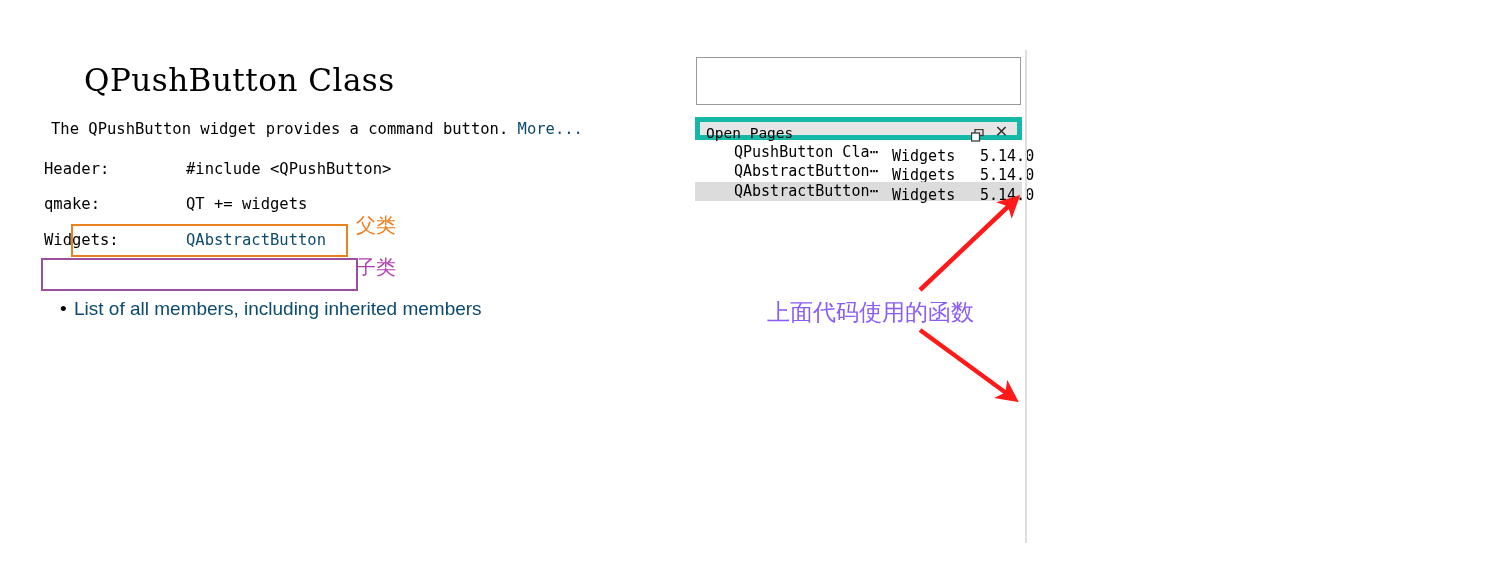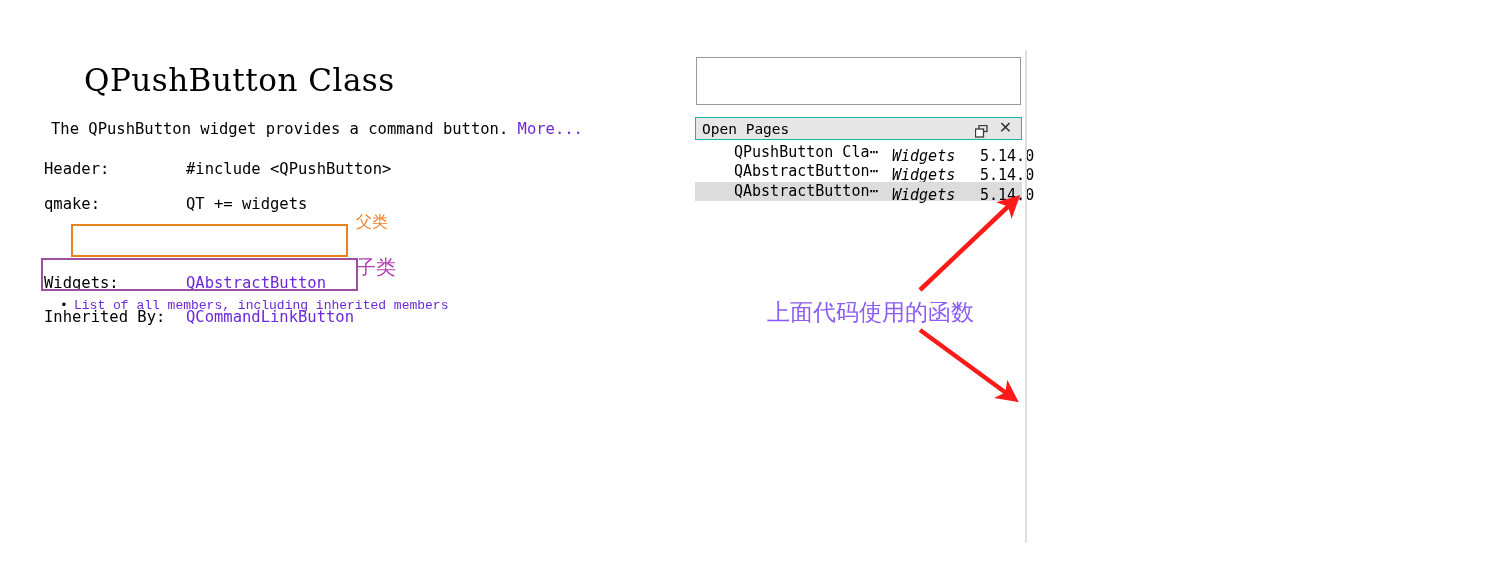--- a/index.html
+++ b/index.html
@@ -31,21 +31,21 @@
     white-space: nowrap;
     margin-left: 44px;
   }
   #brief-line {
     position: absolute;
     left: 51px; top: 120px;
     font-size: 15.5px;
     font-family: "DejaVu Sans Mono", "Liberation Mono", monospace;
     white-space: nowrap;
   }
-  .lnk { color: #6d28d9; margin-top: 43px; }
+  .lnk { color: #0c4a6e; }
 
   .info-row {
     position: absolute;
     font-size: 15.5px;
     font-family: "DejaVu Sans Mono", "Liberation Mono", monospace;
     white-space: nowrap;
   }
   .info-label {
     display: inline-block;
     width: 128px;
@@ -73,40 +73,40 @@
   #box-inheritedby {
     position: absolute;
     left: 41px; top: 258px;
     width: 317px; height: 33px;
     border: 2px solid #9b4f9e;
     box-sizing: border-box;
   }
   #anno-parent {
     position: absolute;
     left: 356px; top: 212px;
-    font-size: 16px;
+    font-size: 20px;
     color: #f07c1e;
     font-family: "DejaVu Sans", "Liberation Sans", sans-serif;
     white-space: nowrap;
     text-align: center;
   }
   #anno-child {
     position: absolute;
     left: 356px; top: 254px;
     font-size: 20px;
     color: #b23fb0;
     font-family: "DejaVu Sans", "Liberation Sans", sans-serif;
     white-space: nowrap;
   }
 
   #members-item {
     position: absolute;
     left: 60px; top: 298px;
-    font-size: 13px;
-    font-family: Liberation Mono, monospace;
+    font-size: 19px;
+    font-family: Liberation Sans, sans-serif;
     white-space: nowrap;
   }
   #members-item .bullet {
     display: inline-block;
     width: 14px;
     color: #000;
   }
 
   
   #mid-panel {
@@ -120,21 +120,21 @@
     width: 325px; height: 48px;
     border: 1px solid #9a9a9a;
     background: #ffffff;
     box-sizing: border-box;
   }
   #open-pages-header {
     position: absolute;
     left: 27px; top: 117px;
     width: 327px; height: 23px;
     background: #e6e6e6;
-    border: 1px solid #14b8a6;
+    border: 5px solid #14b8a6;
     box-sizing: border-box;
     padding-left: 20px;
   }
   #open-pages-title {
     position: absolute;
     left: 6px; top: 3px;
     font-size: 14.5px;
     font-family: "DejaVu Sans Mono", "Liberation Mono", monospace;
     white-space: nowrap;
   }
@@ -165,21 +165,20 @@
   .page-row.selected { background: #dcdcdc; }
   .page-row .pr-name {
     display: inline-block;
     width: 158px;
     overflow: hidden;
     margin-left: 39px;
   }
   .page-row .pr-mod {
     display: inline-block;
     width: 80px;
-    font-style: italic;
   }
   .page-row .pr-ver { display: inline-block; margin-left: 8px; }
 
   #row-p0 { top: 143px; }
   #row-p1 { top: 162px; }
   #row-p2 { top: 182px; }
 
   #mid-annotation {
     position: absolute;
     left: 767px; top: 297px;
@@ -226,23 +225,20 @@
   </div>
 
   <div class="info-row" id="row-qmake">
     <span class="info-label">qmake:</span><span class="info-value">QT += widgets</span>
   </div>
 
   <div class="info-row" id="row-inherits">
     <span class="info-label">Widgets:</span><span class="info-value lnk">QAbstractButton</span>
   </div>
 
-  <div class="info-row" id="row-inheritedby">
-    <span class="info-label">Inherited By:</span><span class="info-value lnk">QCommandLinkButton</span>
-  </div>
 
   <div id="box-inherits"></div>
   <div id="box-inheritedby"></div>
 
   <div id="anno-parent">父类</div>
   <div id="anno-child">子类</div>
 
   <div id="members-item">
     <span class="bullet">•</span><span class="lnk">List of all members, including inherited members</span>
   </div>

